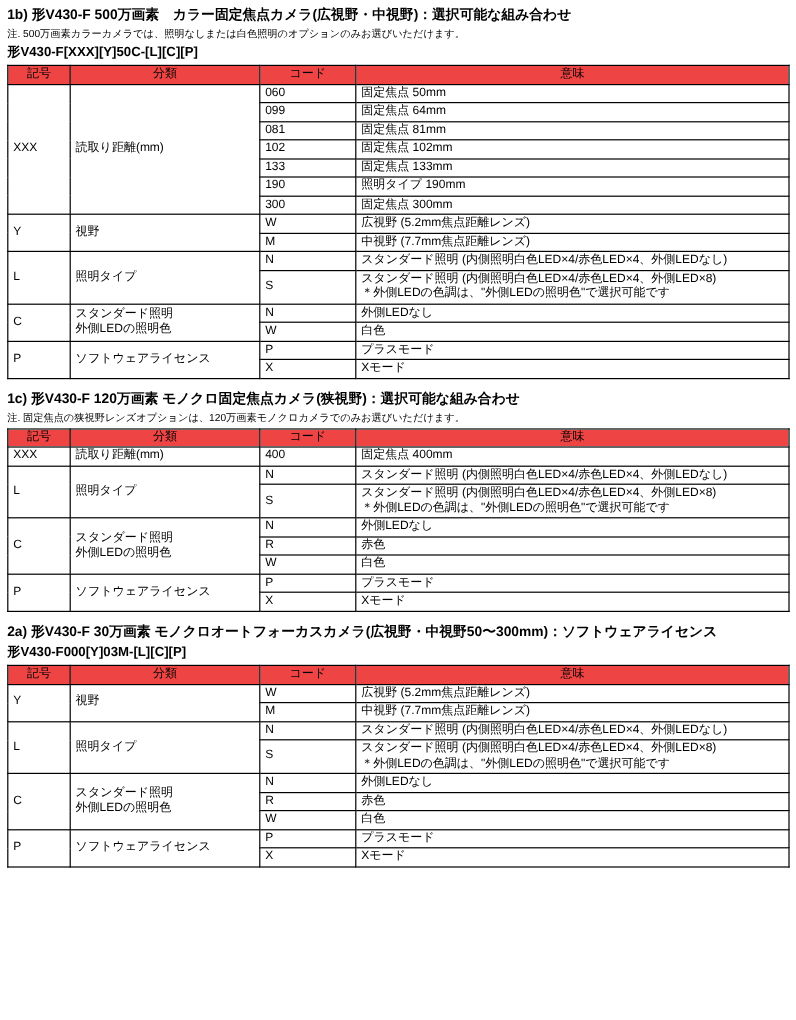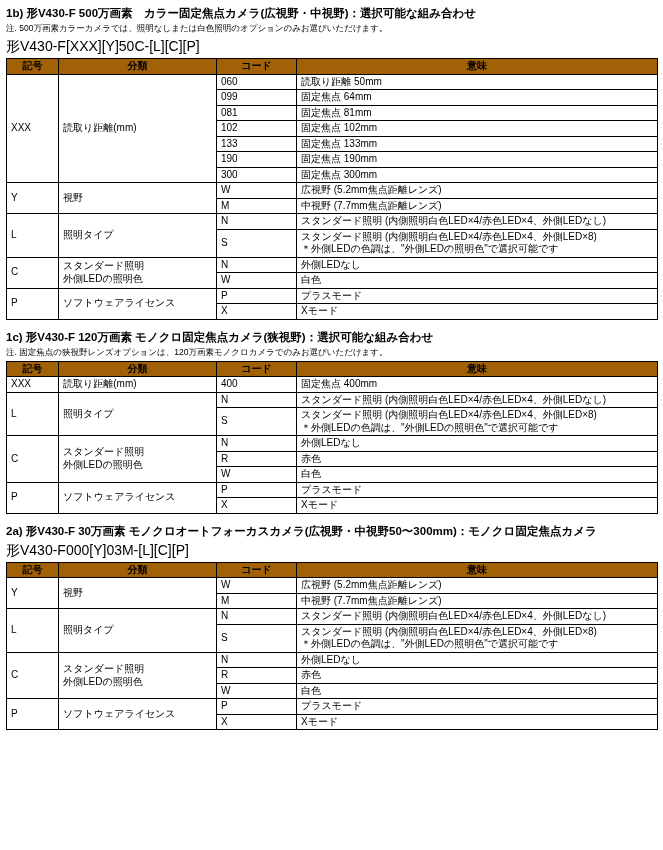--- a/index.html
+++ b/index.html
@@ -30,22 +30,22 @@
     margin: 0 0 2px 0;
     line-height: 1.3;
   }
   .sec-note {
     font-size: 8.5px;
     margin: 0 0 3px 0;
     line-height: 1.3;
     color: #000;
   }
   .sec-model {
-    font-size: 14px;
-    font-weight: normal;
+    font-size: 11px;
+    font-weight: bold;
     margin: 0 0 3px 0;
     line-height: 1.3;
   }
   table.spec {
     border-collapse: collapse;
     width: 651px;
     table-layout: fixed;
     font-size: 10px;
   }
   table.spec th, table.spec td {
@@ -55,22 +55,22 @@
     line-height: 1.25;
     font-weight: normal;
     text-align: left;
     height: 15px;
     box-sizing: border-box;
     overflow: hidden;
     white-space: nowrap;
   }
   table.spec thead th {
     text-align: center;
-    font-weight: bold;
-    background: #a16207;
+    font-weight: normal;
+    background: #ef4444;
   }
   td.center, th.center {
     text-align: center;
   }
   .col-sym { width: 52px; }
   .col-cls { width: 158px; }
   .col-code { width: 80px; }
   .col-mean { width: 361px; }
   .two-line {
     white-space: normal;
@@ -92,41 +92,41 @@
             <th class="col-cls center">分類</th>
             <th class="col-code center">コード</th>
             <th class="col-mean center">意味</th>
           </tr>
         </thead>
         <tbody>
           <tr>
             <td class="col-sym center" rowspan="7">XXX</td>
             <td class="col-cls two-line" rowspan="7">読取り距離(mm)</td>
             <td class="col-code">060</td>
-            <td class="col-mean">読取り距離 50mm</td>
+            <td class="col-mean">固定焦点 50mm</td>
           </tr>
           <tr>
             <td class="col-code">099</td>
             <td class="col-mean">固定焦点 64mm</td>
           </tr>
           <tr>
             <td class="col-code">081</td>
             <td class="col-mean">固定焦点 81mm</td>
           </tr>
           <tr>
             <td class="col-code">102</td>
             <td class="col-mean">固定焦点 102mm</td>
           </tr>
           <tr>
             <td class="col-code">133</td>
             <td class="col-mean">固定焦点 133mm</td>
           </tr>
           <tr>
             <td class="col-code">190</td>
-            <td class="col-mean">固定焦点 190mm</td>
+            <td class="col-mean">照明タイプ 190mm</td>
           </tr>
           <tr>
             <td class="col-code">300</td>
             <td class="col-mean">固定焦点 300mm</td>
           </tr>
           <tr>
             <td class="col-sym center" rowspan="2">Y</td>
             <td class="col-cls two-line" rowspan="2">視野</td>
             <td class="col-code">W</td>
             <td class="col-mean">広視野 (5.2mm焦点距離レンズ)</td>
@@ -218,21 +218,21 @@
             <td class="col-mean">プラスモード</td>
           </tr>
           <tr>
             <td class="col-code">X</td>
             <td class="col-mean">Xモード</td>
           </tr>
         </tbody>
       </table>
     </div>
     <div class="section">
-      <div class="sec-title">2a) 形V430-F 30万画素 モノクロオートフォーカスカメラ(広視野・中視野50〜300mm)：モノクロ固定焦点カメラ</div>
+      <div class="sec-title">2a) 形V430-F 30万画素 モノクロオートフォーカスカメラ(広視野・中視野50〜300mm)：ソフトウェアライセンス</div>
       <div class="sec-model">形V430-F000[Y]03M-[L][C][P]</div>
       <table class="spec">
         <thead>
           <tr>
             <th class="col-sym center">記号</th>
             <th class="col-cls center">分類</th>
             <th class="col-code center">コード</th>
             <th class="col-mean center">意味</th>
           </tr>
         </thead>

